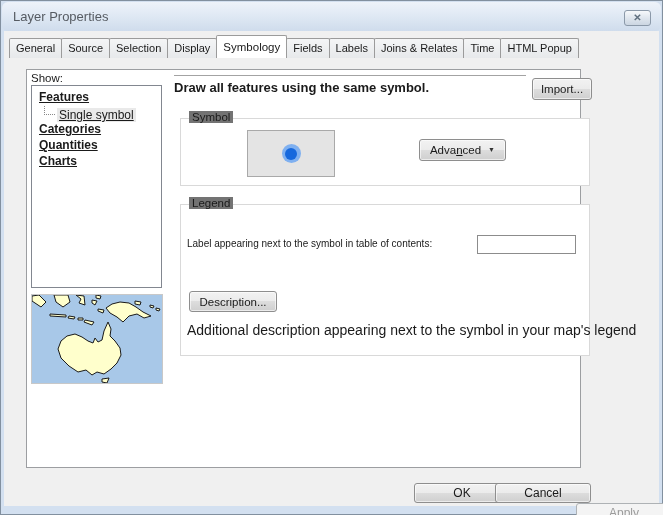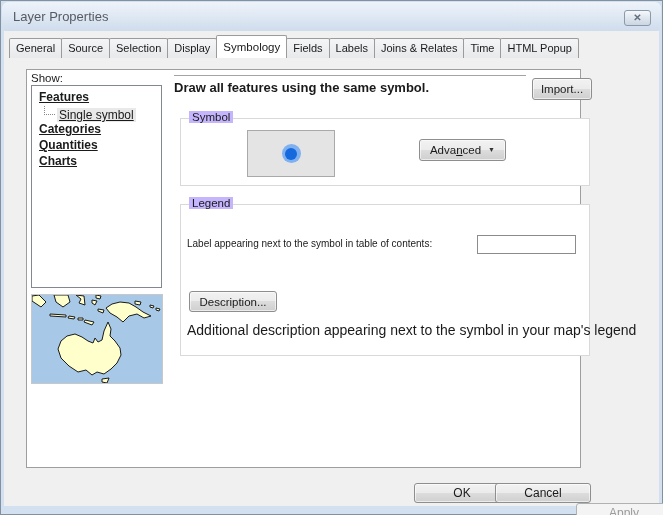--- a/index.html
+++ b/index.html
@@ -54,21 +54,21 @@
   .draw-header{position:absolute; left:147px; top:10px; font-size:13px; font-weight:bold;}
 
   .btn{background:linear-gradient(#f2f2f2,#ebebeb 50%,#dddddd 50%,#cfcfcf);
     border:1px solid #8e8e8e; border-radius:3px; font-family:"Liberation Sans",sans-serif;
     font-size:11.5px; color:#1a1a1a; box-shadow:inset 0 0 0 1px rgba(255,255,255,.6); cursor:default;}
   .btn.disabled{background:#f4f4f4; border-color:#aeb2b5; color:#9b9b9b; box-shadow:none;}
 
   .import-btn{position:absolute; left:505px; top:8px; width:60px; height:22px;}
 
   .groupbox{position:absolute; border:1px solid #d9d9d9; background:#fff;}
-  .groupbox>.gb-title{position:absolute; top:-8px; left:8px; background:#c4b5fd; padding:0 3px; font-size:11.5px;text-align:right;}
+  .groupbox>.gb-title{position:absolute; top:-8px; left:8px; background:#737373; padding:0 3px; font-size:11.5px;text-align:right;}
   .gb-symbol{left:153px; top:48px; width:410px; height:68px;}
   .gb-legend{left:153px; top:134px; width:410px; height:152px;}
 
   .symbol-preview{position:absolute; left:66px; top:11px; width:88px; height:47px;
     background:#e4e4e4; border:1px solid #a9a9a9; display:flex; align-items:center; justify-content:center;}
   .symbol-halo{width:19px; height:19px; border-radius:50%; background:var(--symbol-halo);
     display:flex; align-items:center; justify-content:center;}
   .symbol-core{width:12px; height:12px; border-radius:50%; background:var(--symbol-core);}
 
   .advanced-btn{position:absolute; left:238px; top:20px; width:87px; height:22px;}

